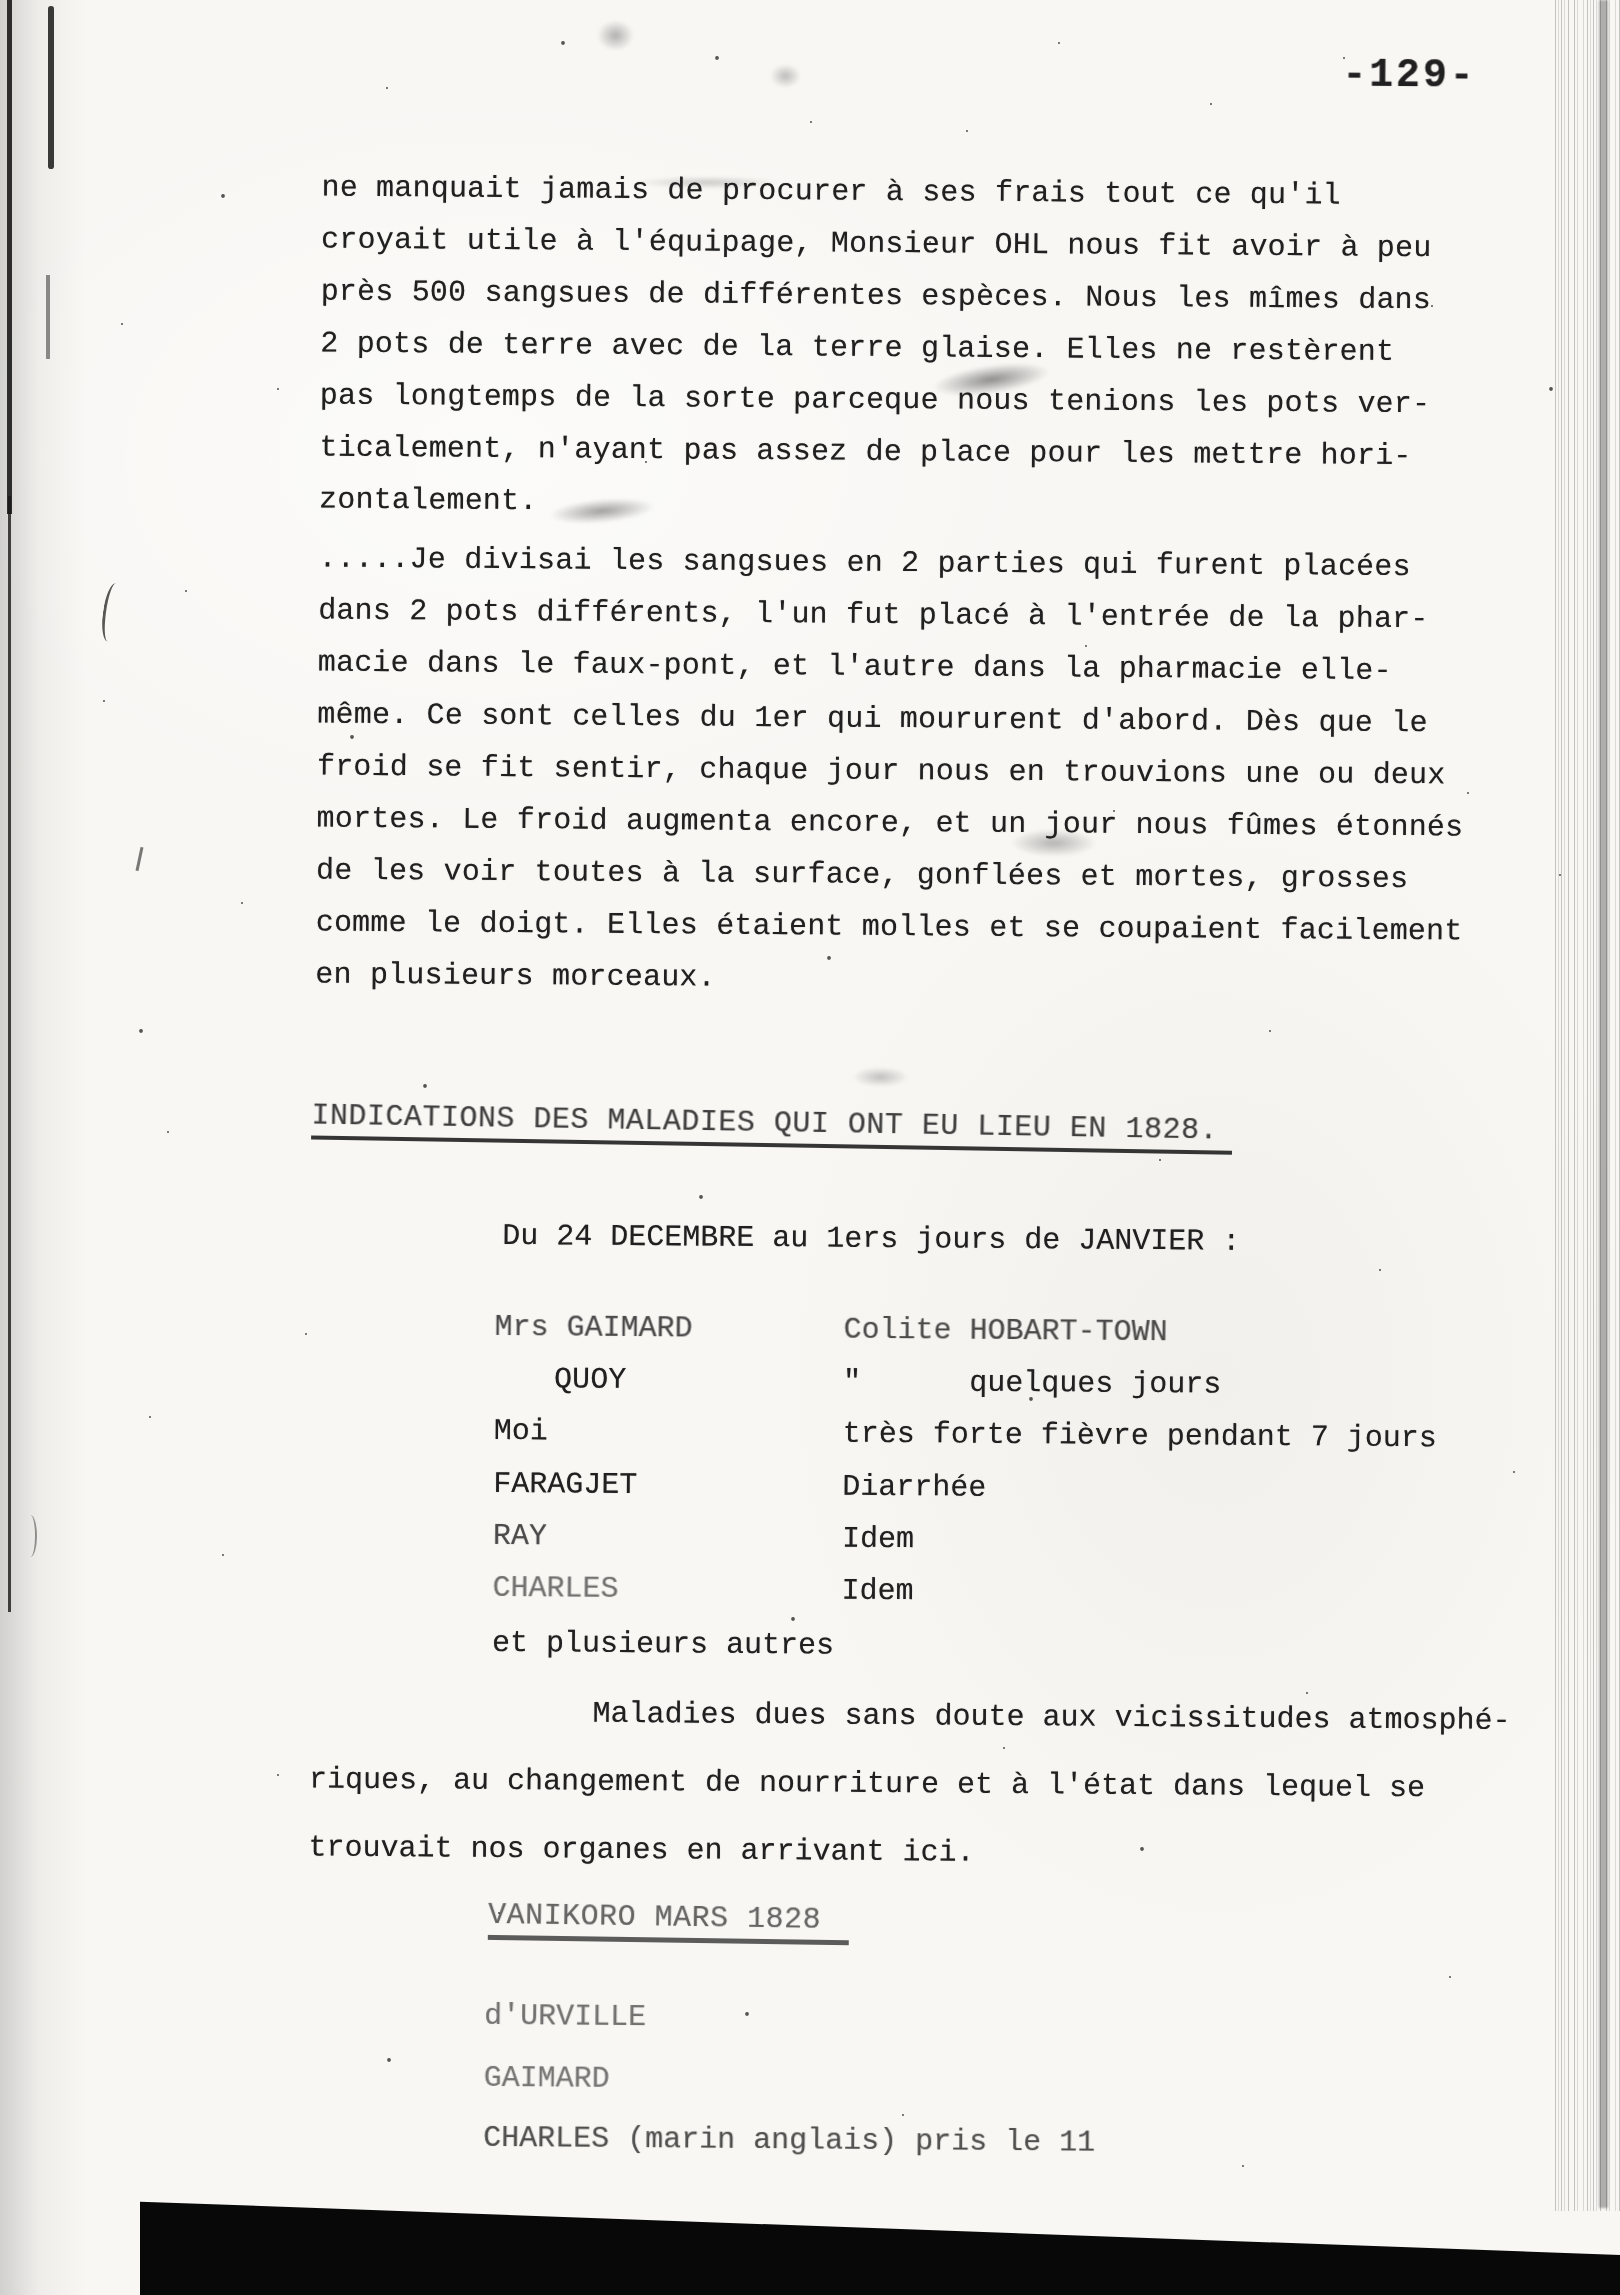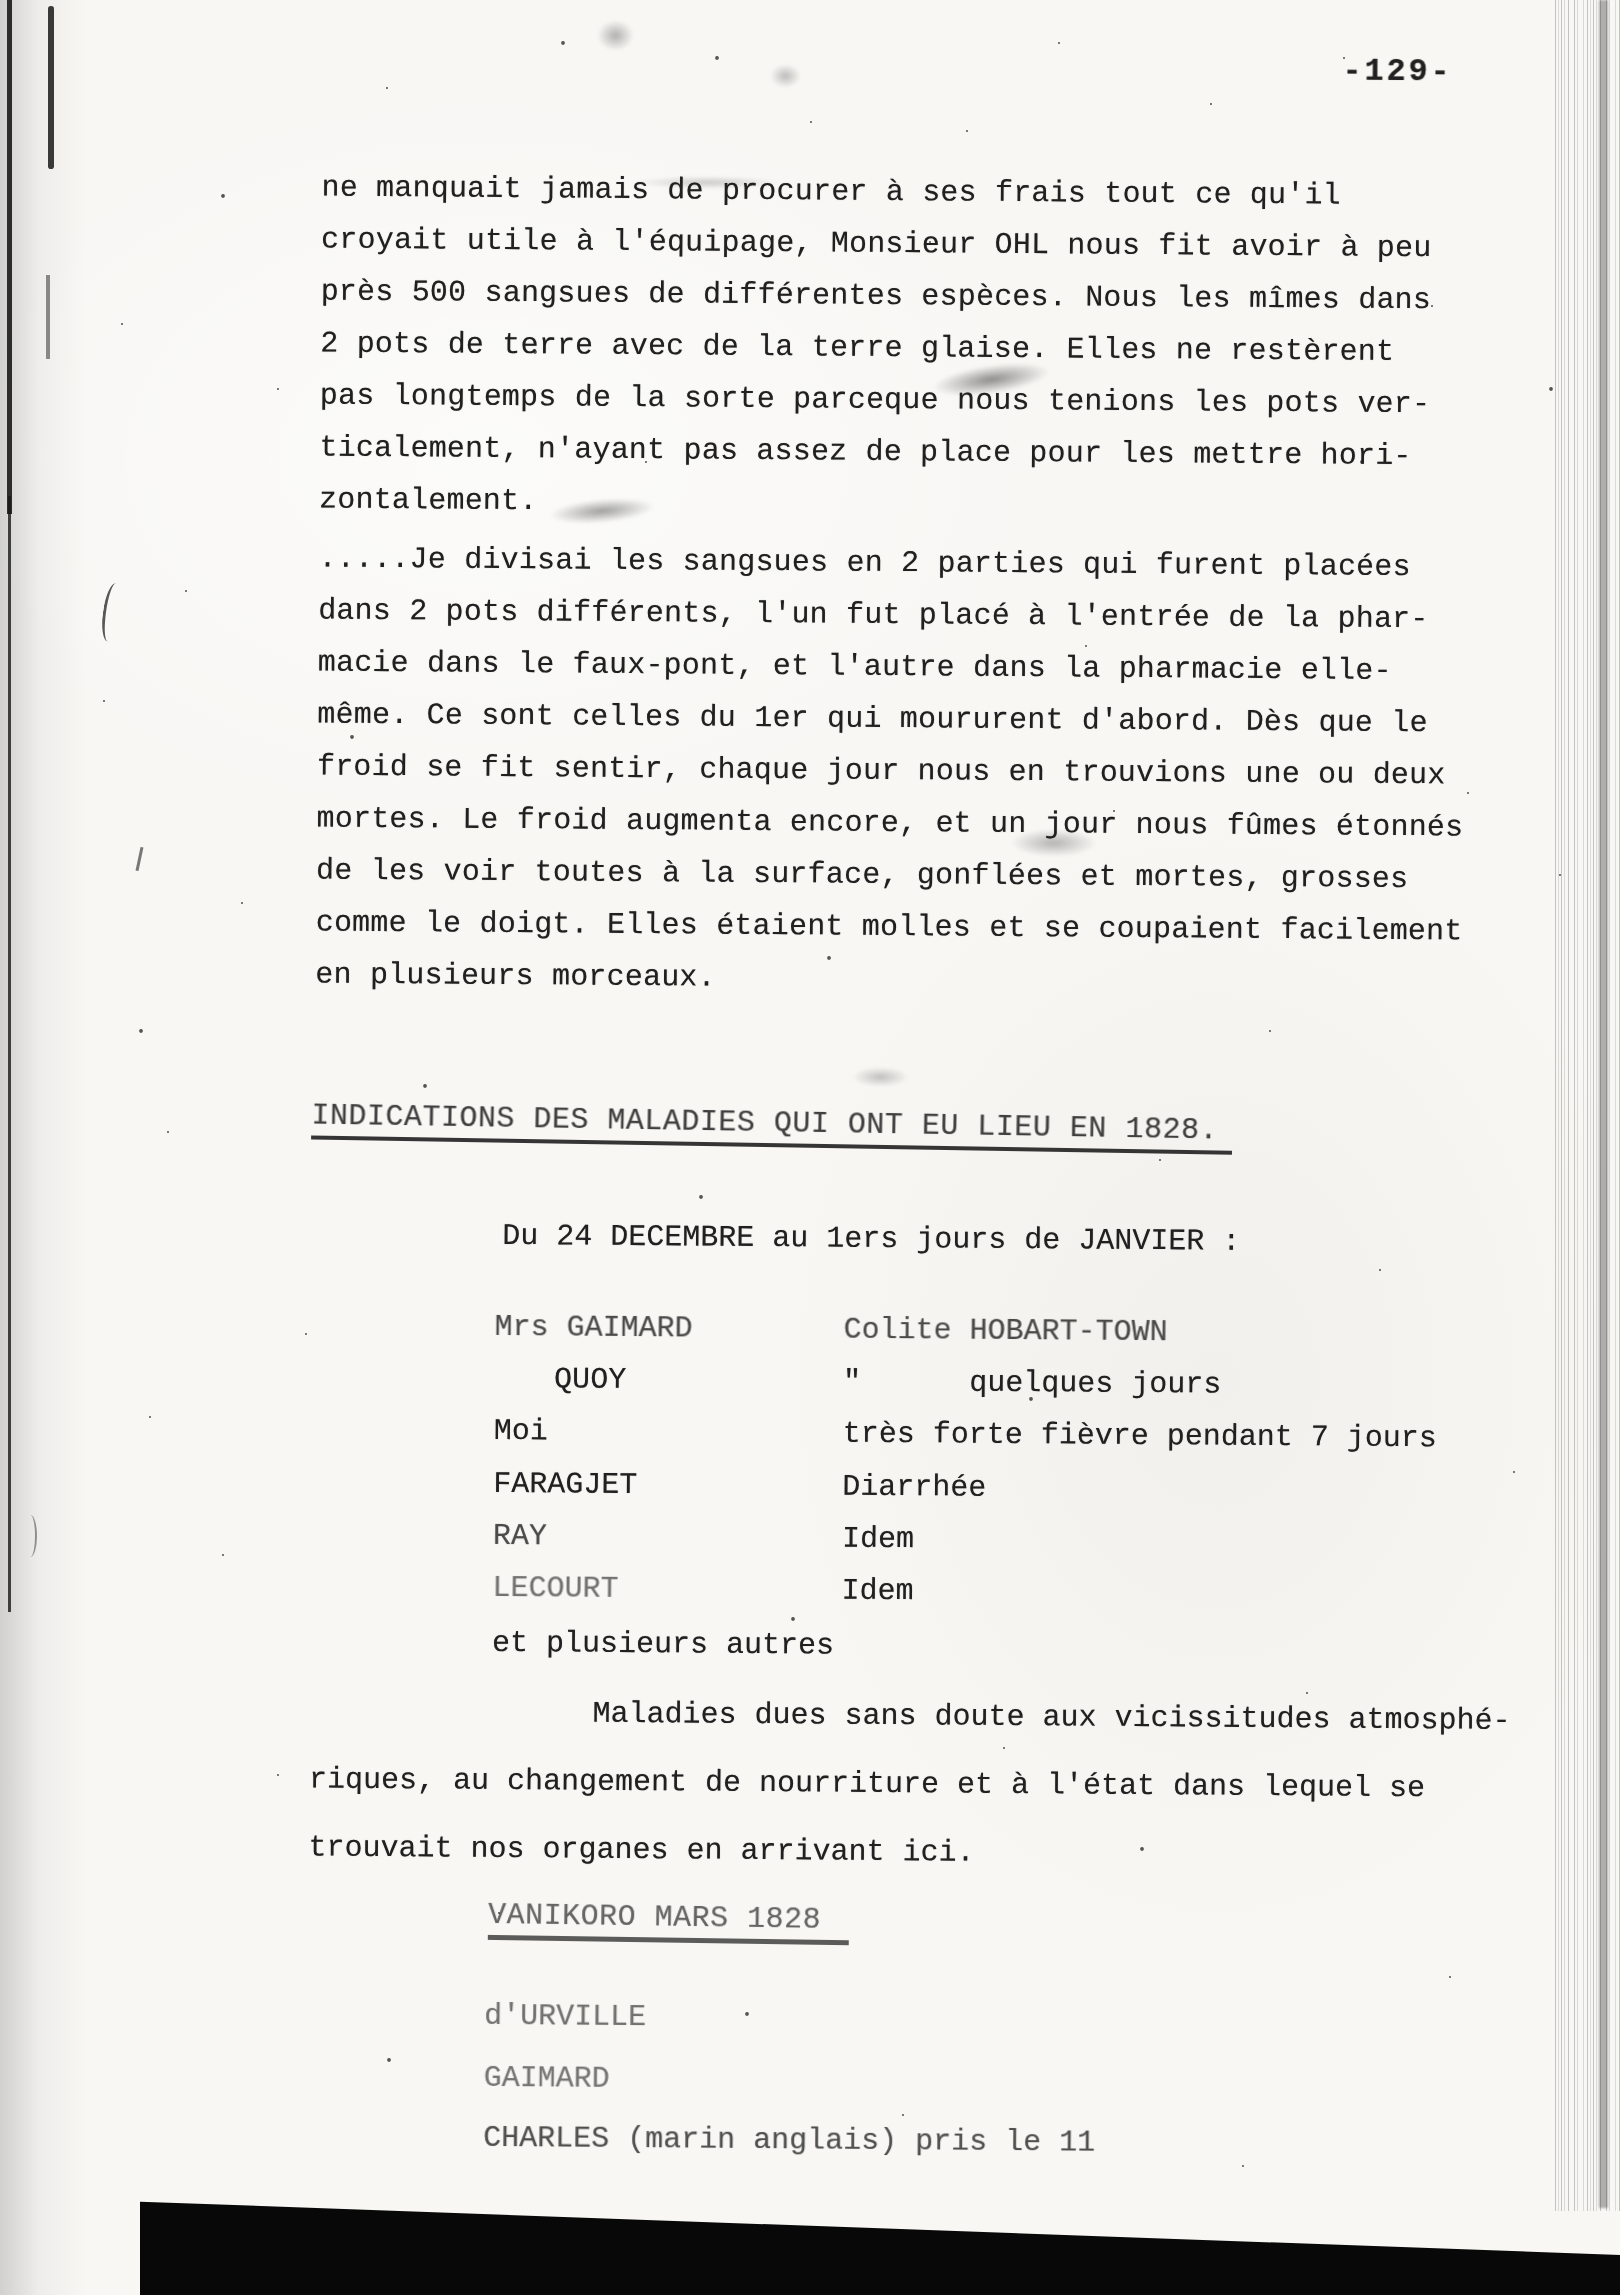--- a/index.html
+++ b/index.html
@@ -20,21 +20,21 @@
   }
   .typed *{text-shadow:0 0 0.9px rgba(30,30,30,.45);}
   .para{
     position:absolute;left:323px;width:1194px;
     font-size:30px;line-height:52px;white-space:pre-line;letter-spacing:0.2px;
   }
   .p1{top:159px;}
   .p2{top:530px;}
   .page-number{
     position:absolute;left:1343px;top:42px;
-    font-size:32px;font-weight:bold;letter-spacing:2.8px;
+    font-size:40px;font-weight:bold;letter-spacing:2.8px;
     filter:blur(0.2px);
   }
   .heading-wrap{position:absolute;left:320px;top:1096px;}
   .heading{
     display:inline-block;font-size:30px;letter-spacing:0.5px;
     border-bottom:4.6px solid #141414;padding:0 14.7px 2.8px 0;
     transform:rotate(0.5deg);transform-origin:0 100%;
     opacity:.85;filter:blur(0.3px);
   }
   .period{position:absolute;left:512px;top:1206px;font-size:30px;line-height:52px;}
@@ -177,21 +177,21 @@
     </div>
     <div class="case-row" style="top:1454px">
       <span class="case-name">FARAGJET</span>
       <span class="case-cond">Diarrhée</span>
     </div>
     <div class="case-row" style="top:1506px">
       <span class="case-name semi">RAY</span>
       <span class="case-cond">Idem</span>
     </div>
     <div class="case-row" style="top:1558px">
-      <span class="case-name degraded">LECOURT</span>
+      <span class="case-name degraded">CHARLES</span>
       <span class="case-cond">Idem</span>
     </div>
 
     <div class="cases-footer">et plusieurs autres</div>
 
     <div class="conclusion">Maladies dues sans doute aux vicissitudes atmosphé-
 riques, au changement de nourriture et à l'état dans lequel se
 trouvait nos organes en arrivant ici.</div>
 
     <div class="subheading-wrap">

